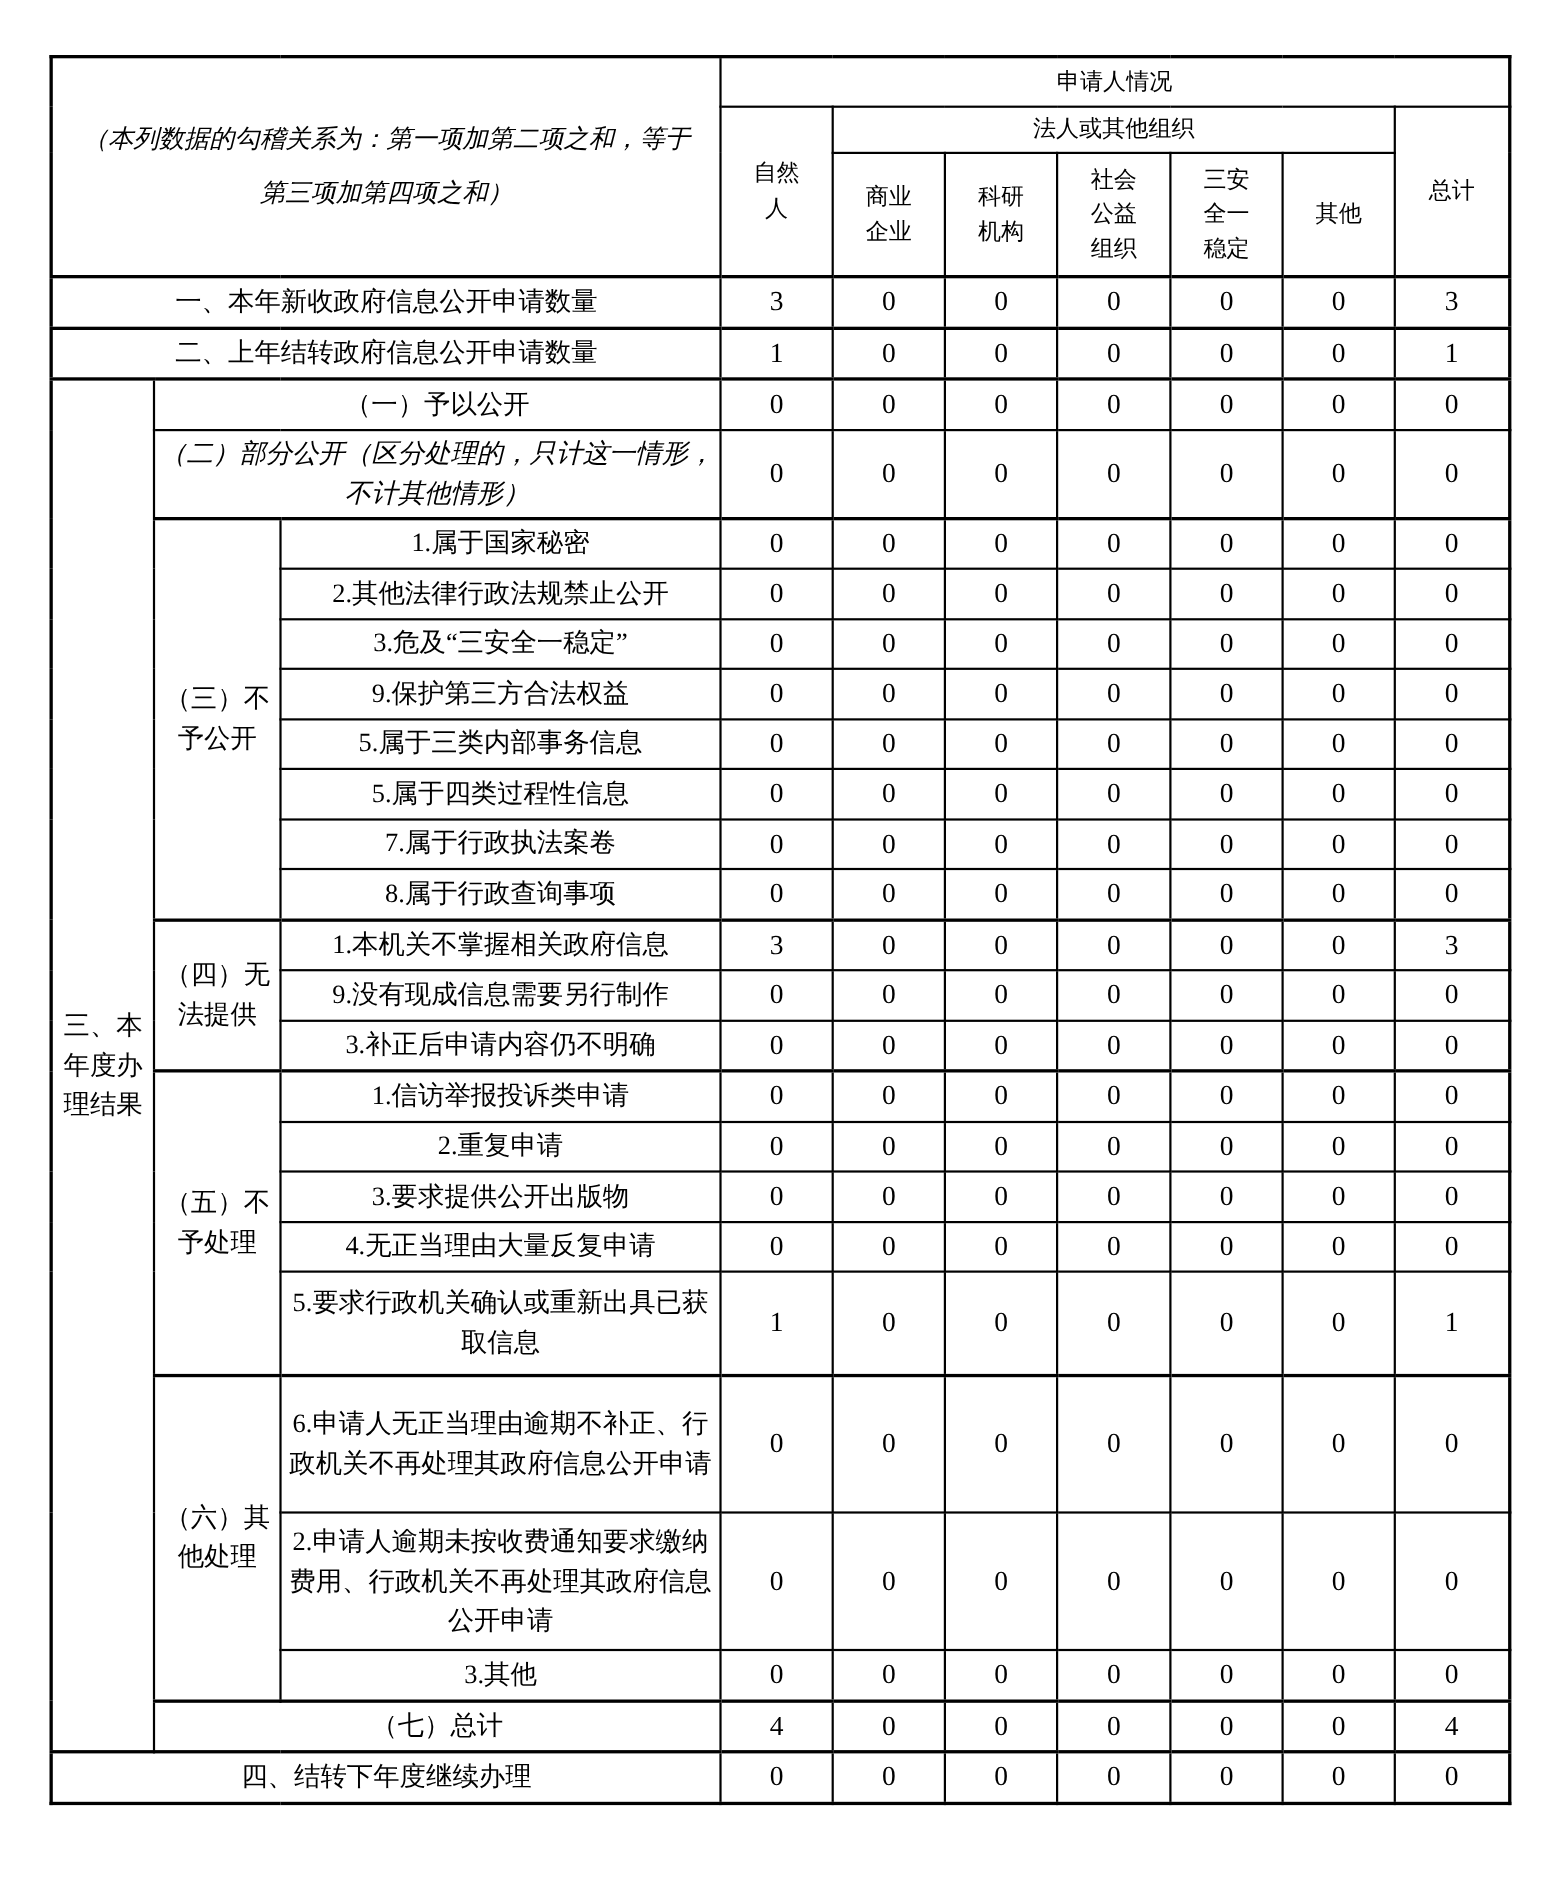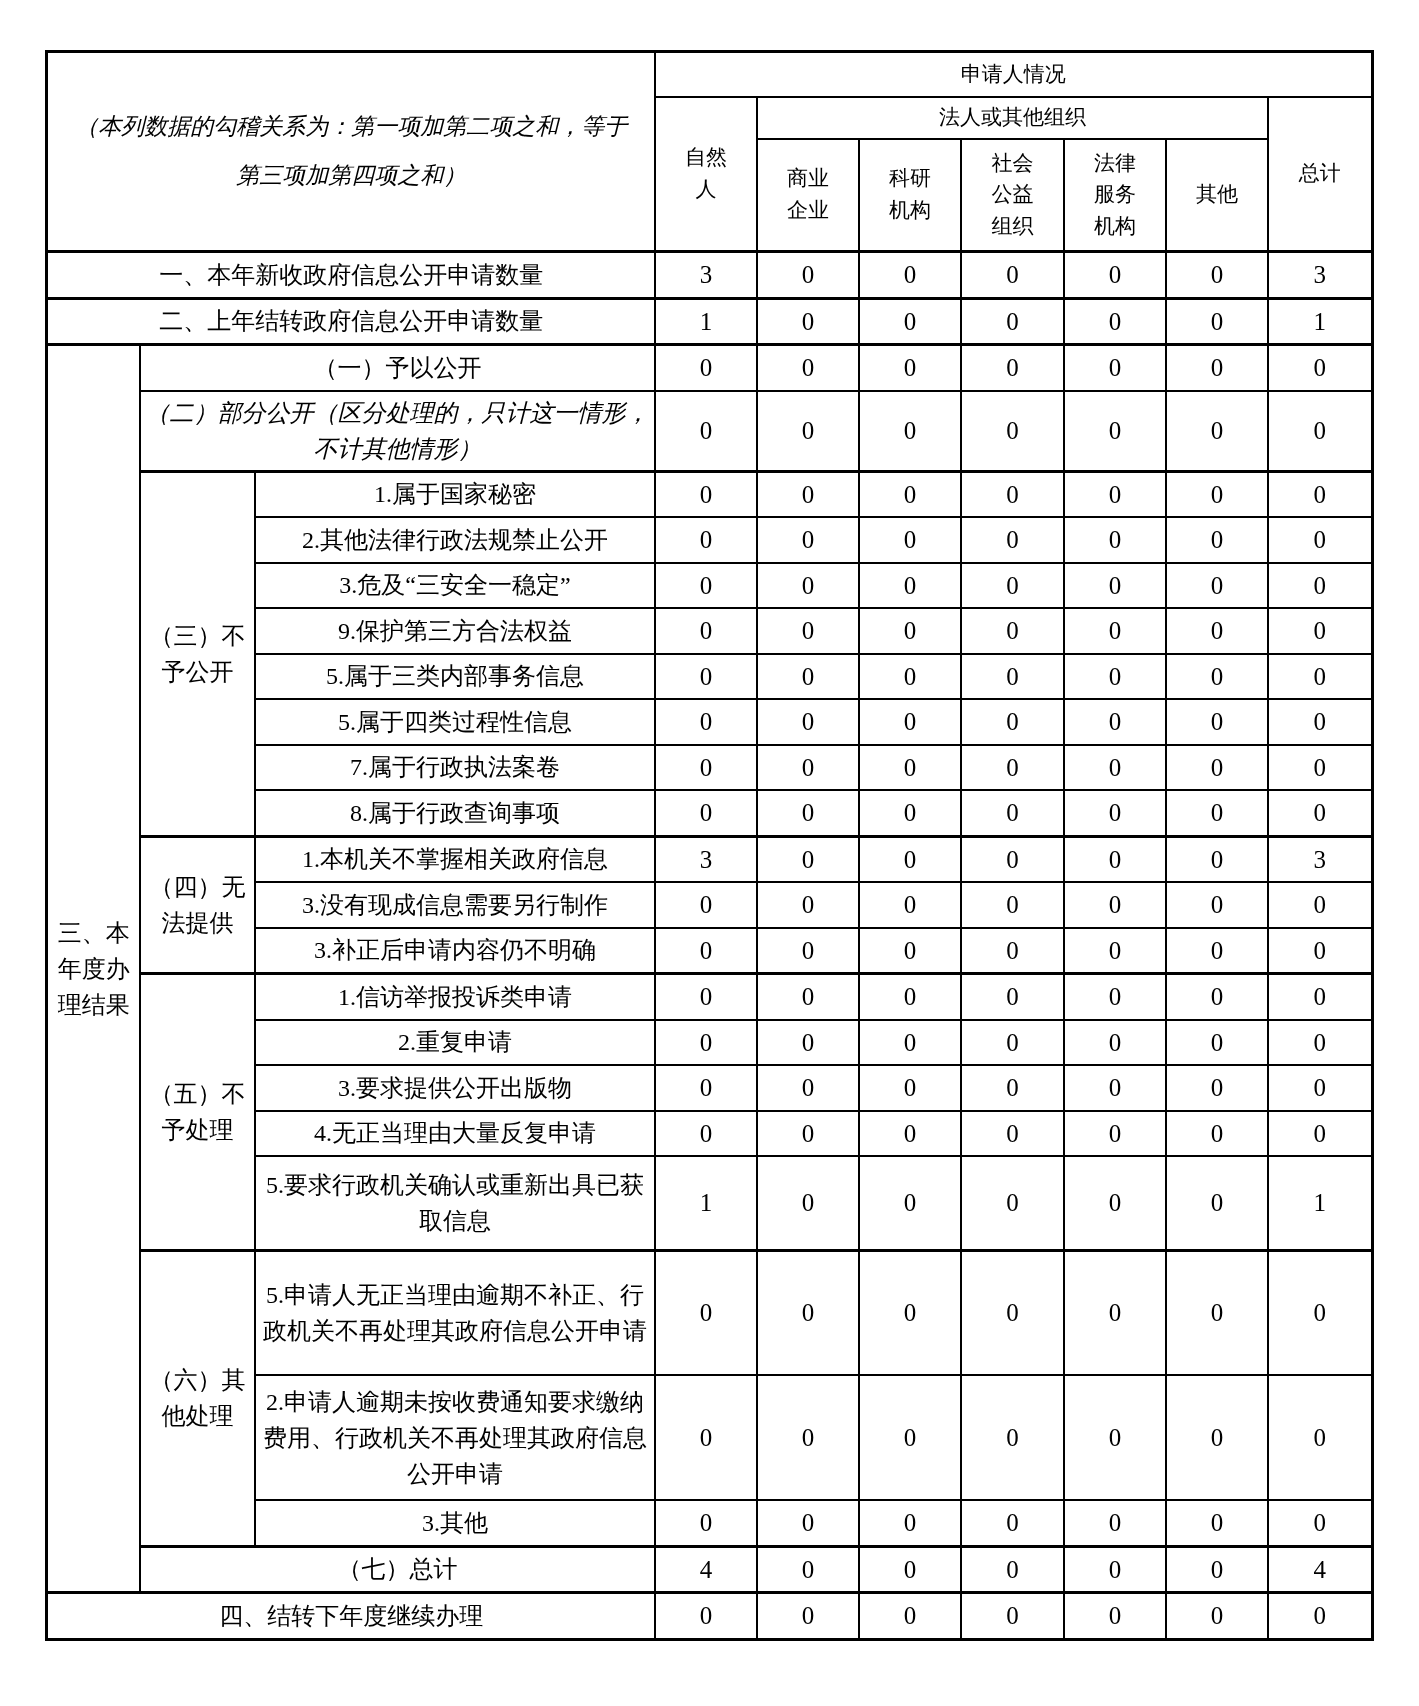--- a/index.html
+++ b/index.html
@@ -59,21 +59,21 @@
   </tr>
   <tr class="hrow2">
     <td class="hdr" rowspan="2"><span class="narrow">自然人</span></td>
     <td class="hdr" colspan="5">法人或其他组织</td>
     <td class="hdr" rowspan="2"><span class="narrow">总计</span></td>
   </tr>
   <tr class="hrow3">
     <td class="hdr"><span class="narrow">商业企业</span></td>
     <td class="hdr"><span class="narrow">科研机构</span></td>
     <td class="hdr"><span class="narrow">社会公益组织</span></td>
-    <td class="hdr"><span class="narrow">法律服务机构</span></td>
+    <td class="hdr"><span class="narrow">三安全一稳定</span></td>
     <td class="hdr"><span class="narrow">其他</span></td>
   </tr>
 
   <tr class="sec">
     <td colspan="3">一、本年新收政府信息公开申请数量</td>
     <td class="num">3</td>
     <td class="num">0</td>
     <td class="num">0</td>
     <td class="num">0</td>
     <td class="num">0</td>
@@ -202,21 +202,21 @@
     <td>1.本机关不掌握相关政府信息</td>
     <td class="num">3</td>
     <td class="num">0</td>
     <td class="num">0</td>
     <td class="num">0</td>
     <td class="num">0</td>
     <td class="num">0</td>
     <td class="num">3</td>
   </tr>
   <tr>
-    <td>3.没有现成信息需要另行制作</td>
+    <td>9.没有现成信息需要另行制作</td>
     <td class="num">0</td>
     <td class="num">0</td>
     <td class="num">0</td>
     <td class="num">0</td>
     <td class="num">0</td>
     <td class="num">0</td>
     <td class="num">0</td>
   </tr>
   <tr>
     <td>3.补正后申请内容仍不明确</td>
@@ -276,21 +276,21 @@
     <td class="num">0</td>
     <td class="num">0</td>
     <td class="num">0</td>
     <td class="num">0</td>
     <td class="num">0</td>
     <td class="num">1</td>
   </tr>
 
   <tr class="sec t3">
     <td class="grp" rowspan="3">（六）其他处理</td>
-    <td>5.申请人无正当理由逾期不补正、行政机关不再处理其政府信息公开申请</td>
+    <td>6.申请人无正当理由逾期不补正、行政机关不再处理其政府信息公开申请</td>
     <td class="num">0</td>
     <td class="num">0</td>
     <td class="num">0</td>
     <td class="num">0</td>
     <td class="num">0</td>
     <td class="num">0</td>
     <td class="num">0</td>
   </tr>
   <tr class="t3">
     <td>2.申请人逾期未按收费通知要求缴纳费用、行政机关不再处理其政府信息公开申请</td>

